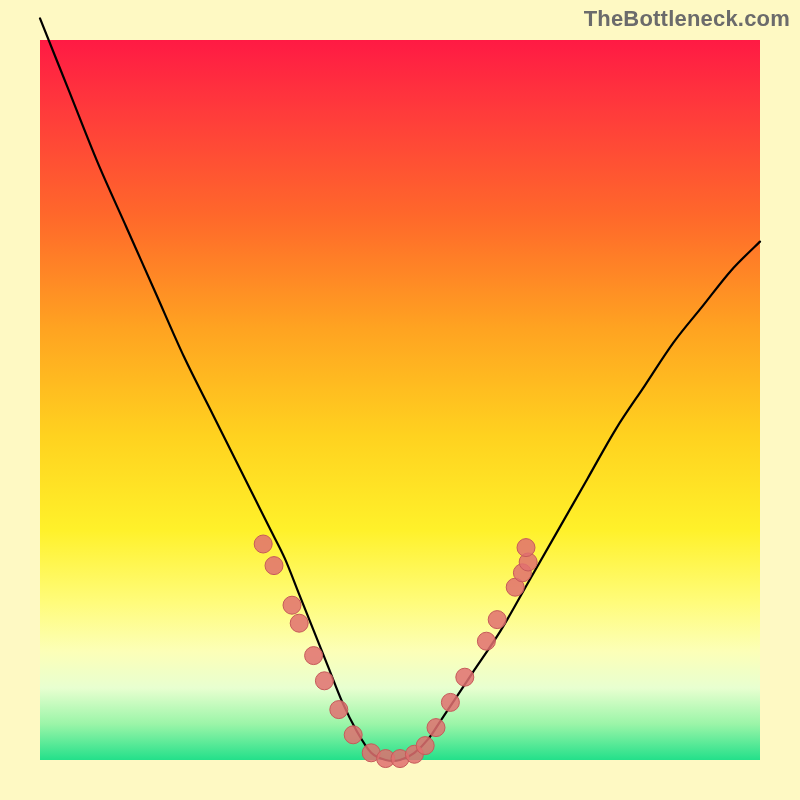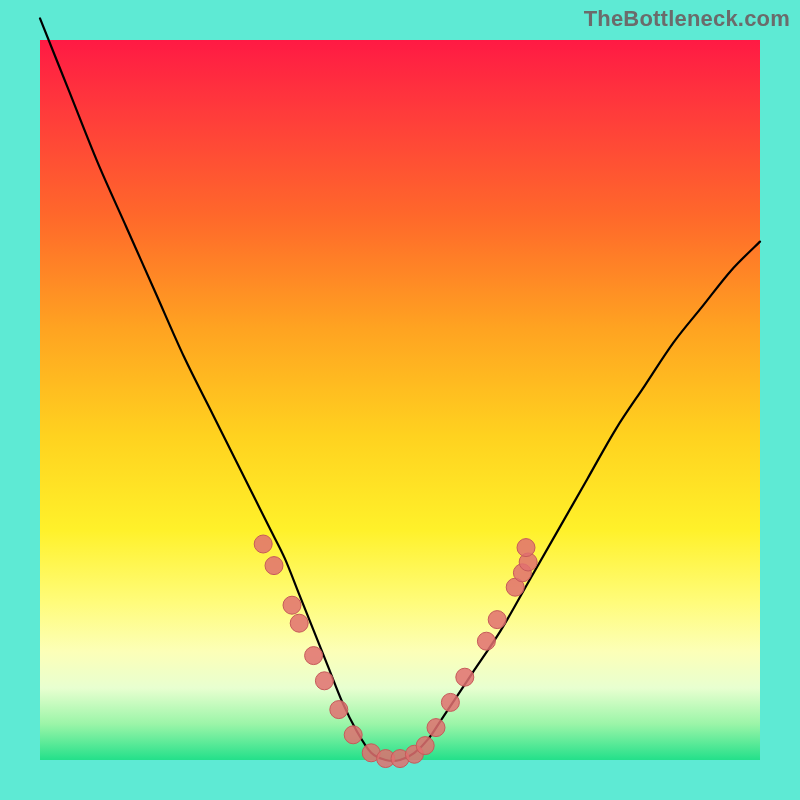--- a/index.html
+++ b/index.html
@@ -9,21 +9,21 @@
     height: 800px;
     background: #000;
     overflow: hidden;
   }
   .frame {
     position: absolute;
     top: 0;
     left: 0;
     width: 800px;
     height: 800px;
-    background: #5eead4;
+    background: #fef9c3;
   }
   .plot-area {
     position: absolute;
     left: 40px;
     top: 40px;
     width: 720px;
     height: 720px;
     background: linear-gradient(to bottom,
       #ff1a44 0%,
       #ff3b3b 10%,

